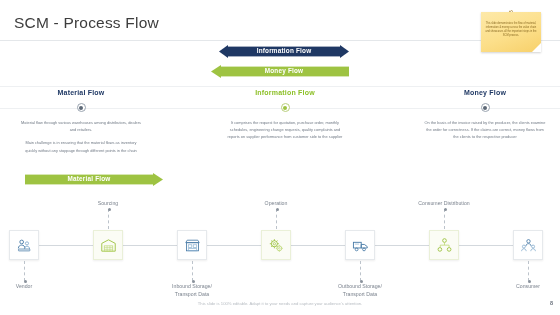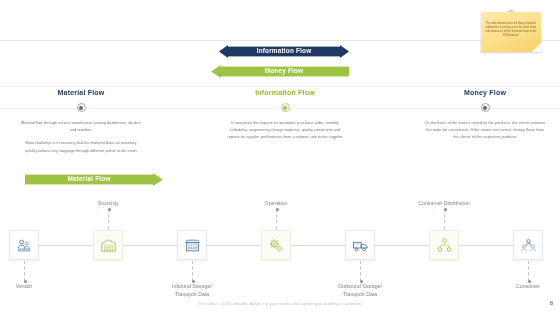--- a/index.html
+++ b/index.html
@@ -129,20 +129,21 @@
   .page-num {
     position: absolute; right: 7px; top: 300px;
     font-size: 5.5px; font-weight: bold; color: #6b737d;
   }
 </style>
 </head>
 <body>
 
 <div class="slide">
 
+  <div class="title">SCM - Process Flow</div>
   <div class="title-rule"></div>
   <div class="rule2"></div>
   <div class="rule3"></div>
 
   <div class="note-wrap">
     <svg class="clip" viewBox="0 0 8 18">
       <path d="M2 2 v10 a2 2 0 0 0 4 0 V3 a1.3 1.3 0 0 0 -2.6 0 v9" fill="none" stroke="#b08a3a" stroke-width="1"></path>
     </svg>
     <div class="note">
       <div class="note-text">This slide demonstrates the flow of material, information &amp; money across the value chain and showcases all the important steps in the SCM process.</div>

